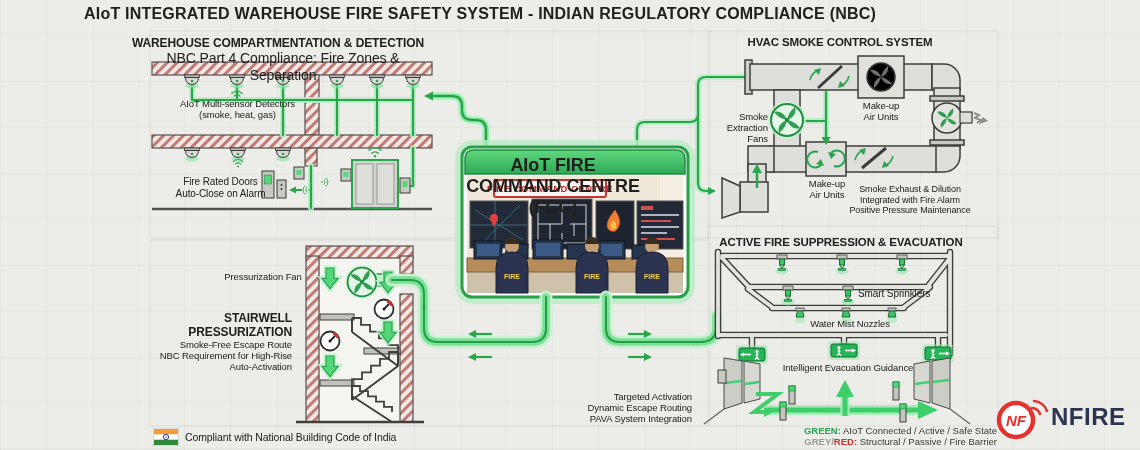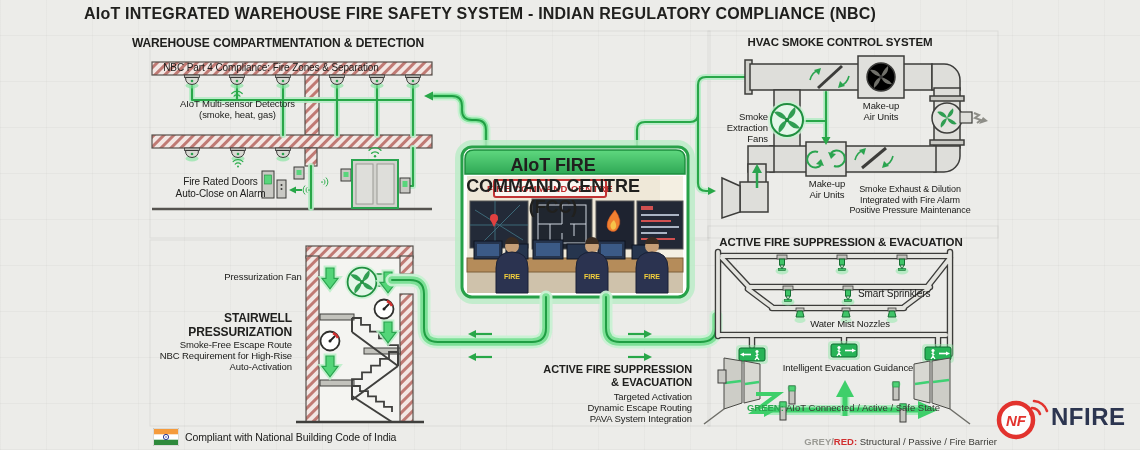--- a/index.html
+++ b/index.html
@@ -401,21 +401,21 @@
     <use href="#bollard" transform="translate(792,386)"></use>
     <use href="#bollard" transform="translate(896,382)"></use>
     <use href="#bollard" transform="translate(783,402)"></use>
     <use href="#bollard" transform="translate(903,404)"></use>
   </g>
 </svg>
 
 <div class="lbl b ctr" style="left:0;top:5px;width:960px;font-size:16px;letter-spacing:.2px;">AIoT INTEGRATED WAREHOUSE FIRE SAFETY SYSTEM - INDIAN REGULATORY COMPLIANCE (NBC)</div>
 
 <div class="lbl b ctr" style="left:128px;top:36px;width:300px;font-size:12px;">WAREHOUSE COMPARTMENTATION &amp; DETECTION</div>
-<div class="lbl ctr" style="left:121px;top:50px;width:300px;font-size:10px;margin-top:12px;">NBC Part 4 Compliance: Fire Zones &amp; Separation</div>
+<div class="lbl ctr" style="left:133px;top:50px;width:300px;font-size:14px;">NBC Part 4 Compliance: Fire Zones &amp; Separation</div>
 <div class="lbl ctr" style="left:160px;top:98px;width:155px;font-size:9.5px;">AIoT Multi-sensor Detectors
 (smoke, heat, gas)</div>
 <div class="lbl ctr" style="left:148px;top:176px;width:145px;font-size:10px;">Fire Rated Doors
 Auto-Close on Alarm</div>
 
 <div class="lbl b ctr" style="left:690px;top:36px;width:300px;font-size:11.5px;">HVAC SMOKE CONTROL SYSTEM</div>
 <div class="lbl rt" style="left:700px;top:98px;width:68px;font-size:9.5px;margin-top:13px;">Smoke
 Extraction
 Fans</div>
 <div class="lbl ctr" style="left:845px;top:100px;width:72px;font-size:9.5px;">Make-up
@@ -433,36 +433,34 @@
 PRESSURIZATION</div>
 <div class="lbl rt" style="left:140px;top:339px;width:152px;font-size:9.5px;">Smoke-Free Escape Route
 NBC Requirement for High-Rise
 Auto-Activation</div>
 
 <div class="lbl b ctr" style="left:706px;top:236px;width:270px;font-size:11.5px;">ACTIVE FIRE SUPPRESSION &amp; EVACUATION</div>
 <div class="lbl" style="left:858px;top:288px;width:110px;font-size:10px;">Smart Sprinklers</div>
 <div class="lbl ctr" style="left:790px;top:318px;width:120px;font-size:9.5px;">Water Mist Nozzles</div>
 <div class="lbl ctr" style="left:768px;top:362px;width:160px;font-size:9.5px;">Intelligent Evacuation Guidance</div>
 
-<div class="lbl b rt" style="left:520px;top:363px;width:172px;font-size:11px;">ACTIVE FIRE SUPPRESSION
-&amp; EVACUATION</div>
 <div class="lbl rt" style="left:520px;top:391px;width:172px;font-size:9.5px;">Targeted Activation
 Dynamic Escape Routing
 PAVA System Integration</div>
 
 <svg width="26" height="18" viewBox="0 0 26 18" style="position:absolute;left:153px;top:428px;">
   <rect width="26" height="18" fill="#ffffff" stroke="#b5b5af"></rect>
   <rect x="1" y="1" width="24" height="5.3" fill="#f59b3c"></rect>
   <rect x="1" y="11.7" width="24" height="5.3" fill="#2f8a3c"></rect>
   <circle cx="13" cy="9" r="2.6" fill="none" stroke="#283593" stroke-width="1"></circle>
   <circle cx="13" cy="9" r="0.7" fill="#283593"></circle>
 </svg>
 <div class="lbl" style="left:185px;top:431px;font-size:10.5px;">Compliant with National Building Code of India</div>
 
-<div class="legend-line" style="top:402px;text-align:center;">
+<div class="legend-line" style="top:425px;">
   <span class="lg-green">GREEN:</span><span class="lg-dark"> AIoT Connected / Active / Safe State</span>
 </div>
 <div class="legend-line" style="top:436px;">
   <span class="lg-grey">GREY/</span><span class="lg-red">RED:</span><span class="lg-dark"> Structural / Passive / Fire Barrier</span>
 </div>
 
 <svg width="62" height="54" viewBox="0 0 62 54" style="position:absolute;left:992px;top:392px;">
   <circle cx="24" cy="28" r="17" fill="#fdfdfd" stroke="#e2332e" stroke-width="4.5"></circle>
   <text x="24" y="34" text-anchor="middle" font-family="Liberation Sans, sans-serif" font-size="15" font-weight="bold" font-style="italic" fill="#e2332e">NF</text>
   <path d="M40,16 a9,9 0 0 1 8,6" fill="none" stroke="#e2332e" stroke-width="2.6" stroke-linecap="round"></path>

